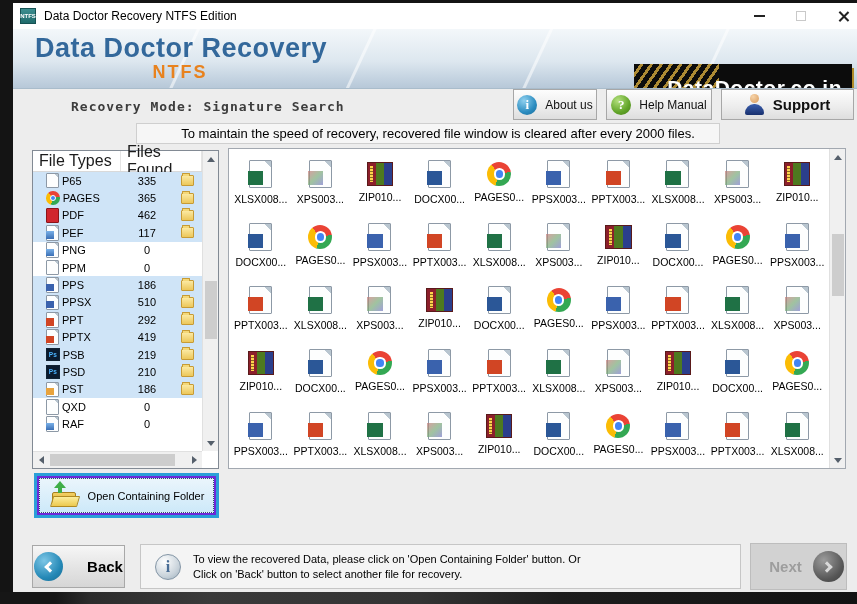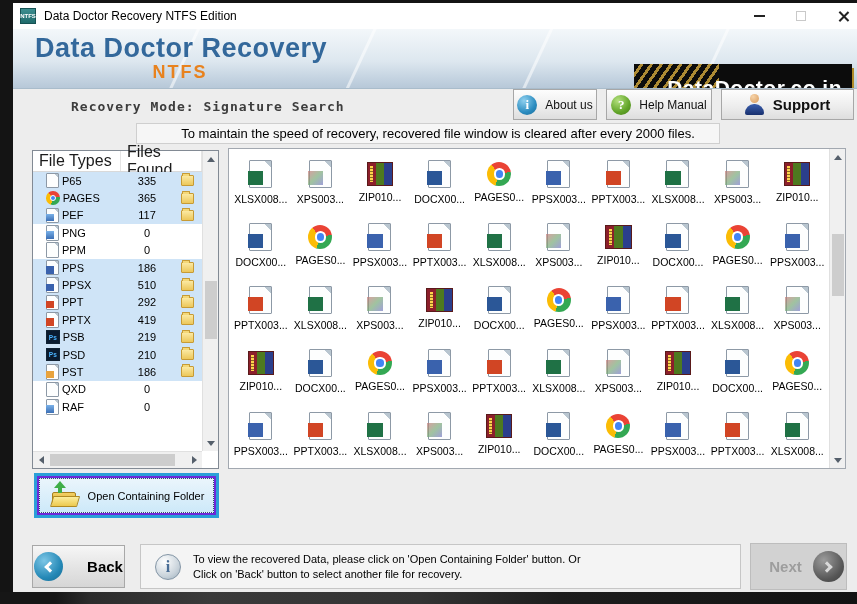--- a/index.html
+++ b/index.html
@@ -197,20 +197,30 @@
             <span class="ico i-chrome f13"></span>
             <span class="t">PAGES</span>
           </span>
           <span class="c-count">365</span>
           <span class="c-folder">
             <span class="mini-folder"></span>
           </span>
         </div>
         <div class="fl-row hl">
           <span class="c-type">
+            <span class="ico page i-pdf f13"></span>
+            <span class="t">PDF</span>
+          </span>
+          <span class="c-count">462</span>
+          <span class="c-folder">
+            <span class="mini-folder"></span>
+          </span>
+        </div>
+        <div class="fl-row hl">
+          <span class="c-type">
             <span class="ico page i-image f13"></span>
             <span class="t">PEF</span>
           </span>
           <span class="c-count">117</span>
           <span class="c-folder">
             <span class="mini-folder"></span>
           </span>
         </div>
         <div class="fl-row">
           <span class="c-type">

